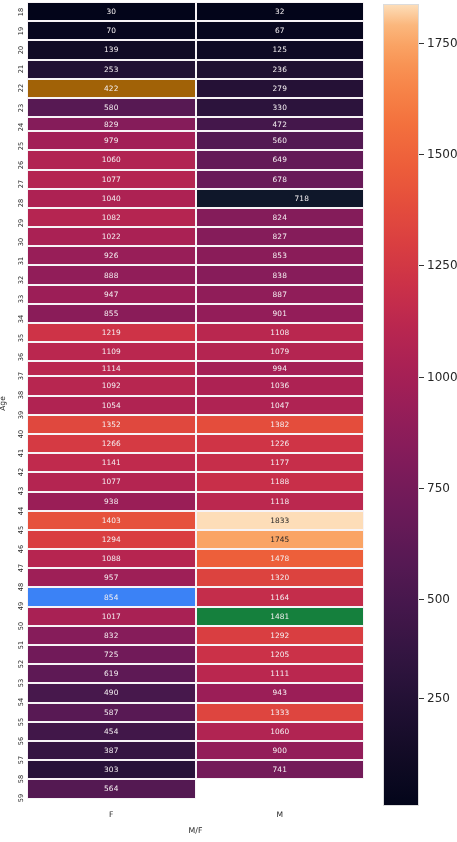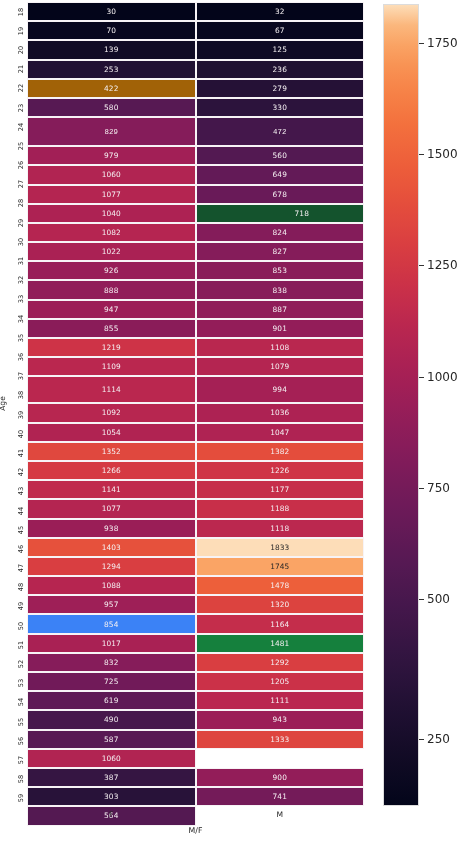--- a/index.html
+++ b/index.html
@@ -213,39 +213,39 @@
         <div class="hm-cell m" style="background: rgb(31, 16, 49); color: rgb(245, 240, 242);">236</div>
       </div>
       <div class="hm-row" style="height: 19.1905px;">
         <div class="hm-cell f" style="background: #a16207; color: rgb(245, 240, 242);">422</div>
         <div class="hm-cell m" style="background: rgb(37, 17, 54); color: rgb(245, 240, 242);">279</div>
       </div>
       <div class="hm-row" style="height: 19.1905px;">
         <div class="hm-cell f" style="background: rgb(87, 25, 83); color: rgb(245, 240, 242);">580</div>
         <div class="hm-cell m" style="background: rgb(44, 19, 60); color: rgb(245, 240, 242);">330</div>
       </div>
-      <div class="hm-row" style="height: 29px; font-family: Liberation Mono, monospace;">
+      <div class="hm-row" style="height: 14px;">
         <div class="hm-cell f" style="background: rgb(133, 28, 90); color: rgb(245, 240, 242);">829</div>
         <div class="hm-cell m" style="background: rgb(68, 23, 75); color: rgb(245, 240, 242);">472</div>
       </div>
       <div class="hm-row" style="height: 19.1905px;">
         <div class="hm-cell f" style="background: rgb(162, 31, 86); color: rgb(245, 240, 242);">979</div>
         <div class="hm-cell m" style="background: rgb(83, 25, 82); color: rgb(245, 240, 242);">560</div>
       </div>
       <div class="hm-row" style="height: 19.1905px;">
         <div class="hm-cell f" style="background: rgb(177, 36, 82); color: rgb(245, 240, 242);">1060</div>
         <div class="hm-cell m" style="background: rgb(99, 26, 87); color: rgb(245, 240, 242);">649</div>
       </div>
       <div class="hm-row" style="height: 19.1905px;">
         <div class="hm-cell f" style="background: rgb(180, 37, 81); color: rgb(245, 240, 242);">1077</div>
         <div class="hm-cell m" style="background: rgb(105, 26, 88); color: rgb(245, 240, 242);">678</div>
       </div>
       <div class="hm-row" style="height: 19.1905px;">
         <div class="hm-cell f" style="background: rgb(173, 34, 83); color: rgb(245, 240, 242);">1040</div>
-        <div class="hm-cell m" style="background: #14532d; color: rgb(245, 240, 242); padding-left: 44px;">718</div>
+        <div class="hm-cell m" style="background: #0f172a; color: rgb(245, 240, 242); padding-left: 44px;">718</div>
       </div>
       <div class="hm-row" style="height: 19.1905px;">
         <div class="hm-cell f" style="background: rgb(181, 37, 81); color: rgb(245, 240, 242);">1082</div>
         <div class="hm-cell m" style="background: rgb(132, 28, 90); color: rgb(245, 240, 242);">824</div>
       </div>
       <div class="hm-row" style="height: 19.1905px;">
         <div class="hm-cell f" style="background: rgb(170, 33, 84); color: rgb(245, 240, 242);">1022</div>
         <div class="hm-cell m" style="background: rgb(133, 28, 90); color: rgb(245, 240, 242);">827</div>
       </div>
       <div class="hm-row" style="height: 19.1905px;">
@@ -265,21 +265,21 @@
         <div class="hm-cell m" style="background: rgb(147, 29, 89); color: rgb(245, 240, 242);">901</div>
       </div>
       <div class="hm-row" style="height: 19.1905px;">
         <div class="hm-cell f" style="background: rgb(206, 51, 71); color: rgb(245, 240, 242);">1219</div>
         <div class="hm-cell m" style="background: rgb(185, 39, 79); color: rgb(245, 240, 242);">1108</div>
       </div>
       <div class="hm-row" style="height: 19.1905px;">
         <div class="hm-cell f" style="background: rgb(186, 39, 79); color: rgb(245, 240, 242);">1109</div>
         <div class="hm-cell m" style="background: rgb(180, 37, 81); color: rgb(245, 240, 242);">1079</div>
       </div>
-      <div class="hm-row" style="height: 27px;">
+      <div class="hm-row" style="height: 15px;">
         <div class="hm-cell f" style="background: rgb(186, 39, 79); color: rgb(245, 240, 242);">1114</div>
         <div class="hm-cell m" style="background: rgb(165, 32, 85); color: rgb(245, 240, 242);">994</div>
       </div>
       <div class="hm-row" style="height: 19.1905px;">
         <div class="hm-cell f" style="background: rgb(183, 38, 80); color: rgb(245, 240, 242);">1092</div>
         <div class="hm-cell m" style="background: rgb(173, 34, 83); color: rgb(245, 240, 242);">1036</div>
       </div>
       <div class="hm-row" style="height: 19.1905px;">
         <div class="hm-cell f" style="background: rgb(176, 35, 82); color: rgb(245, 240, 242);">1054</div>
         <div class="hm-cell m" style="background: rgb(175, 35, 83); color: rgb(245, 240, 242);">1047</div>
@@ -342,20 +342,21 @@
       </div>
       <div class="hm-row" style="height: 19.1905px;">
         <div class="hm-cell f" style="background: rgb(71, 24, 76); color: rgb(245, 240, 242);">490</div>
         <div class="hm-cell m" style="background: rgb(155, 30, 87); color: rgb(245, 240, 242);">943</div>
       </div>
       <div class="hm-row" style="height: 19.1905px;">
         <div class="hm-cell f" style="background: rgb(88, 25, 84); color: rgb(245, 240, 242);">587</div>
         <div class="hm-cell m" style="background: rgb(222, 69, 63); color: rgb(245, 240, 242);">1333</div>
       </div>
       <div class="hm-row" style="height: 19.1905px;">
+        <div class="hm-cell f" style="background: rgb(65, 23, 73); color: rgb(245, 240, 242);">454</div>
         <div class="hm-cell m" style="background: rgb(177, 36, 82); color: rgb(245, 240, 242);">1060</div>
       </div>
       <div class="hm-row" style="height: 19.1905px; justify-content: flex-end;">
         <div class="hm-cell f" style="background: rgb(53, 21, 66); color: rgb(245, 240, 242);">387</div>
         <div class="hm-cell m" style="background: rgb(147, 29, 89); color: rgb(245, 240, 242);">900</div>
       </div>
       <div class="hm-row" style="height: 19.1905px;">
         <div class="hm-cell f" style="background: rgb(40, 18, 57); color: rgb(245, 240, 242);">303</div>
         <div class="hm-cell m" style="background: rgb(116, 27, 89); color: rgb(245, 240, 242);">741</div>
       </div>
@@ -366,21 +367,21 @@
 
   <div id="x-ticks">
     <div class="x-tick">F</div>
     <div class="x-tick">M</div>
   </div>
 
   <div id="x-axis-title">M/F</div>
 
   <div id="colorbar-wrap">
     <div id="colorbar-gradient" style="background: linear-gradient(rgb(253, 221, 184) 0%, rgb(251, 183, 125) 2.5%, rgb(250, 163, 100) 5%, rgb(248, 147, 84) 7.5%, rgb(247, 134, 74) 10%, rgb(245, 123, 67) 12.5%, rgb(243, 112, 61) 15%, rgb(240, 103, 60) 17.5%, rgb(237, 94, 58) 20%, rgb(233, 86, 59) 22.5%, rgb(228, 77, 60) 25%, rgb(223, 70, 63) 27.5%, rgb(217, 62, 65) 30%, rgb(210, 56, 68) 32.5%, rgb(203, 49, 72) 35%, rgb(195, 44, 76) 37.5%, rgb(186, 39, 79) 40%, rgb(178, 36, 82) 42.5%, rgb(170, 33, 84) 45%, rgb(162, 31, 86) 47.5%, rgb(153, 30, 88) 50%, rgb(144, 29, 89) 52.5%, rgb(136, 28, 90) 55%, rgb(127, 27, 90) 57.5%, rgb(118, 27, 89) 60%, rgb(110, 26, 89) 62.5%, rgb(102, 26, 87) 65%, rgb(93, 25, 85) 67.5%, rgb(85, 25, 83) 70%, rgb(77, 24, 79) 72.5%, rgb(69, 23, 76) 75%, rgb(62, 22, 71) 77.5%, rgb(54, 21, 67) 80%, rgb(47, 20, 62) 82.5%, rgb(40, 18, 57) 85%, rgb(33, 16, 51) 87.5%, rgb(27, 14, 46) 90%, rgb(21, 12, 40) 92.5%, rgb(15, 10, 35) 95%, rgb(9, 8, 31) 97.5%, rgb(3, 5, 26) 100%);"></div>
-  <div class="cb-tick" style="top: 728px;"><span class="dash"></span><span>250</span></div>
+  <div class="cb-tick" style="top: 687px;"><span class="dash"></span><span>250</span></div>
       <div class="cb-tick" style="top: 587.937px;"><span class="dash"></span><span>500</span></div>
       <div class="cb-tick" style="top: 476.734px;"><span class="dash"></span><span>750</span></div>
       <div class="cb-tick" style="top: 365.53px;"><span class="dash"></span><span>1000</span></div>
       <div class="cb-tick" style="top: 254.327px;"><span class="dash"></span><span>1250</span></div>
       <div class="cb-tick" style="top: 143.123px;"><span class="dash"></span><span>1500</span></div>
       <div class="cb-tick" style="top: 31.9196px;"><span class="dash"></span><span>1750</span></div>
     </div>
 
 </div>
 

